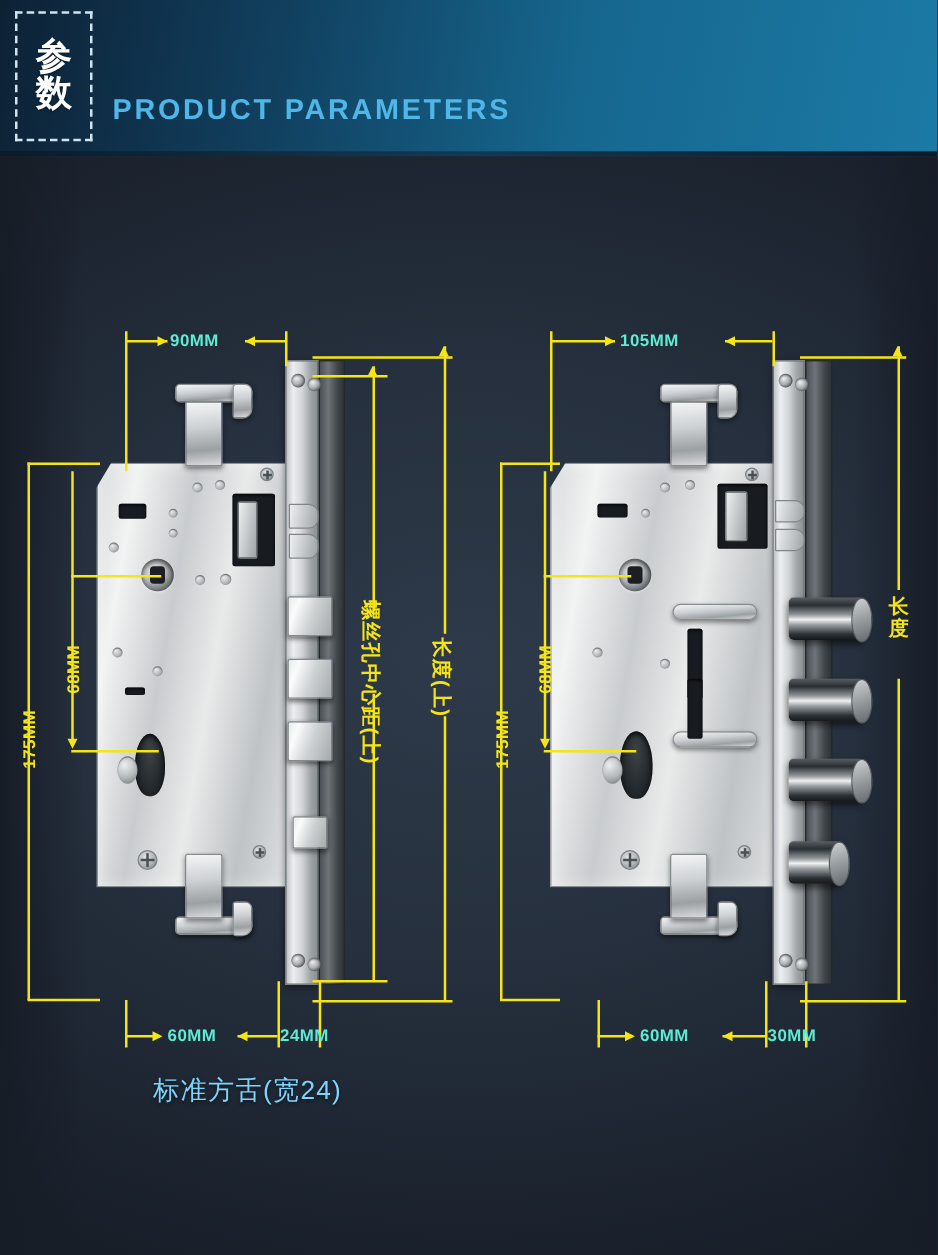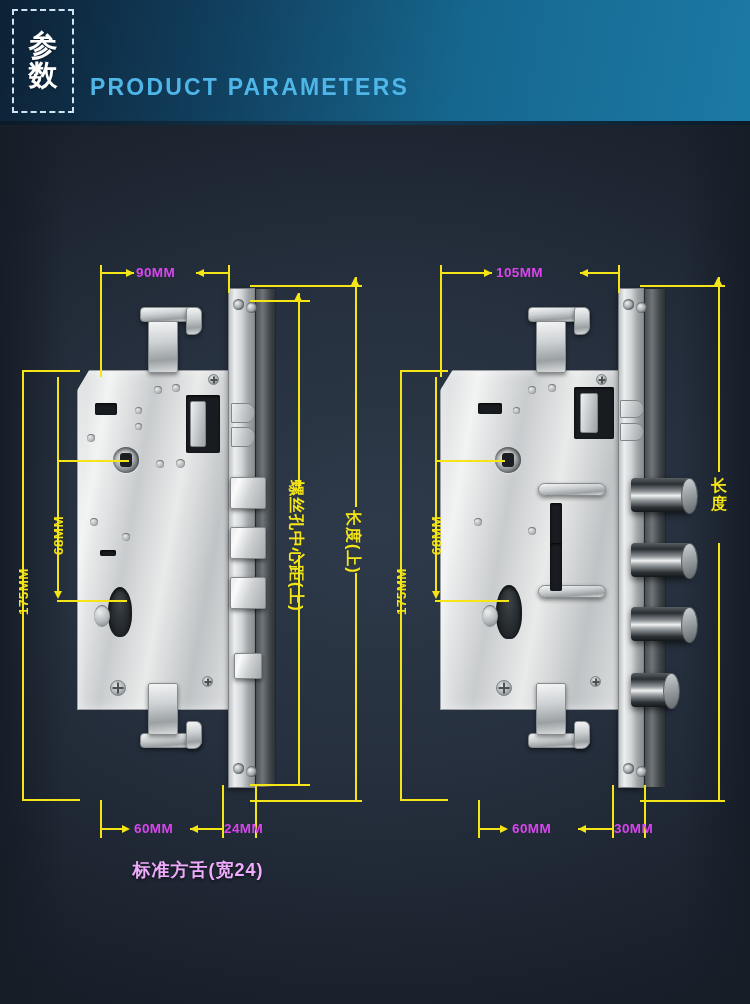--- a/index.html
+++ b/index.html
@@ -64,21 +64,21 @@
     color:#12161c; font-size:27px; font-weight:bold; line-height:1.08; letter-spacing:1px;
   }
 
   
   .diagram { position:absolute; top:255px; height:600px; }
   .diag-left  { left:0px;   width:380px; }
   .diag-right { left:378px; width:372px; }
 
   .cap {
     position:absolute; top:858px; width:330px; text-align:center;
-    color:#f0abfc; font-size:18px; font-weight:bold; letter-spacing:1px;
+    color:#7dd3fc; font-size:21px; font-weight:normal; letter-spacing:1px;
     text-shadow:0 2px 3px rgba(0,0,0,.5);
   }
   .cap-left  { left:33px; }
   .cap-right { left:410px; }
 
   .footer {
     position:absolute; left:0; top:958px; width:750px; text-align:center;
     color:#fff; font-size:25px; font-weight:bold; letter-spacing:2px;
     text-shadow:0 2px 3px rgba(0,0,0,.5);
   }
@@ -175,21 +175,21 @@
   .dim-h, .dim-v { position:absolute; background:#f5e516; }
   .dim-h { height:1.6px; }
   .dim-v { width:1.6px; }
   .arr { position:absolute; width:0; height:0; }
   .arr-l { border-top:4.5px solid transparent; border-bottom:4.5px solid transparent; border-right:8px solid #f5e516; }
   .arr-r { border-top:4.5px solid transparent; border-bottom:4.5px solid transparent; border-left:8px solid #f5e516; }
   .arr-u { border-left:4.5px solid transparent; border-right:4.5px solid transparent; border-bottom:8px solid #f5e516; }
   .arr-d { border-left:4.5px solid transparent; border-right:4.5px solid transparent; border-top:8px solid #f5e516; }
 
   .dlabel {
-    position:absolute; color:#d946ef; font-size:13.5px; font-weight:bold;
+    position:absolute; color:#5eead4; font-size:13.5px; font-weight:bold;
     letter-spacing:.4px; white-space:nowrap;
     font-family:"Liberation Sans",sans-serif;
   }
   .dlabel-v {
     position:absolute; color:#f5e516; font-size:13.5px; font-weight:bold;
     white-space:nowrap; transform-origin:0 0; transform:rotate(-90deg);
     letter-spacing:.4px;
   }
   .zhlabel-v {
     position:absolute; color:#f5e516; font-size:16px; font-weight:bold;

